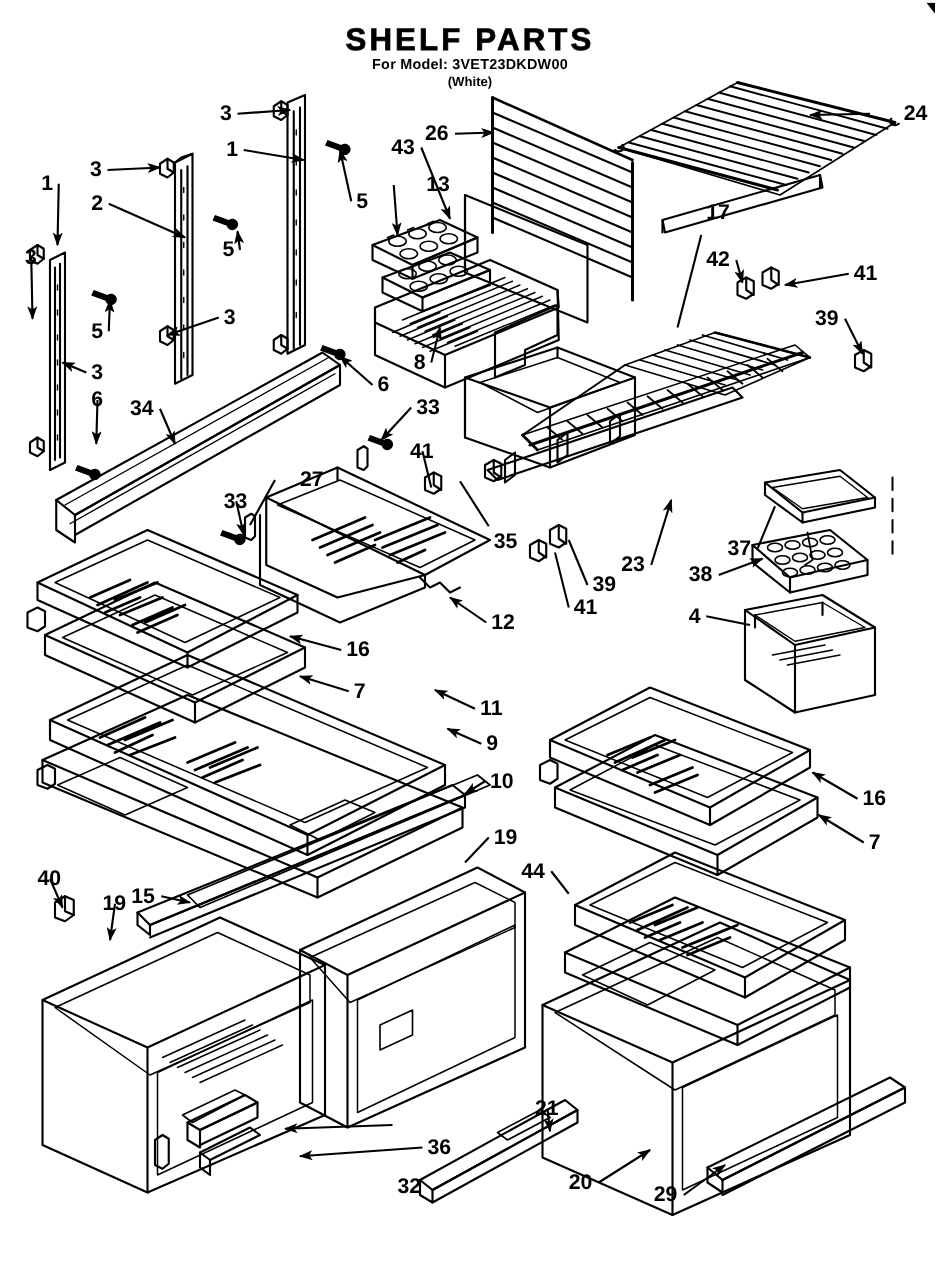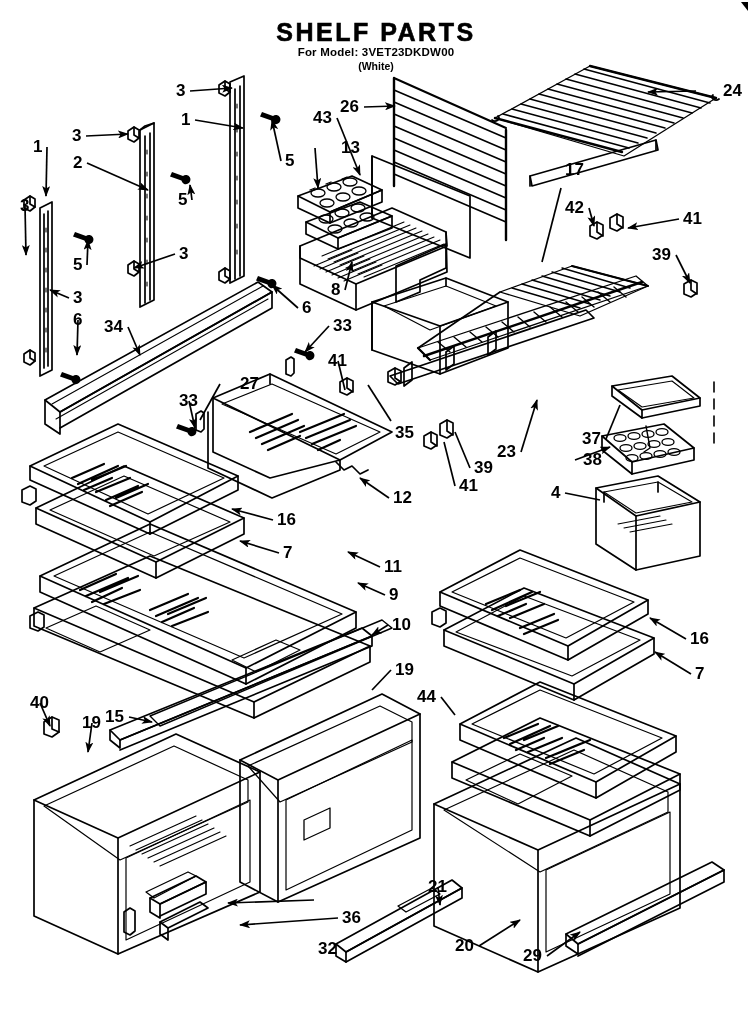--- a/index.html
+++ b/index.html
@@ -496,21 +496,21 @@
       <div class="cal" style="left: 179px; top: 392px;">33</div>
       <div class="cal" style="left: 240px; top: 375px;">27</div>
       <div class="cal" style="left: 333px; top: 317px;">33</div>
       <div class="cal" style="left: 328px; top: 352px;">41</div>
       <div class="cal" style="left: 395px; top: 412px; margin-top: 12px;">35</div>
       <div class="cal" style="left: 393px; top: 489px;">12</div>
       <div class="cal" style="left: 497px; top: 443px;">23</div>
       <div class="cal" style="left: 474px; top: 459px;">39</div>
       <div class="cal" style="left: 459px; top: 477px;">41</div>
       <div class="cal" style="left: 582px; top: 430px;">37</div>
-      <div class="cal" style="left: 551px; top: 451px; margin-left: 32px;">38</div>
+      <div class="cal" style="left: 551px; top: 451px;">38</div>
       <div class="cal" style="left: 551px; top: 484px;">4</div>
       <div class="cal" style="left: 277px; top: 511px;">16</div>
       <div class="cal" style="left: 283px; top: 544px;">7</div>
       <div class="cal" style="left: 384px; top: 558px;">11</div>
       <div class="cal" style="left: 389px; top: 586px;">9</div>
       <div class="cal" style="left: 392px; top: 616px;">10</div>
       <div class="cal" style="left: 395px; top: 661px;">19</div>
       <div class="cal" style="left: 690px; top: 630px;">16</div>
       <div class="cal" style="left: 695px; top: 665px;">7</div>
       <div class="cal" style="left: 417px; top: 688px;">44</div>

